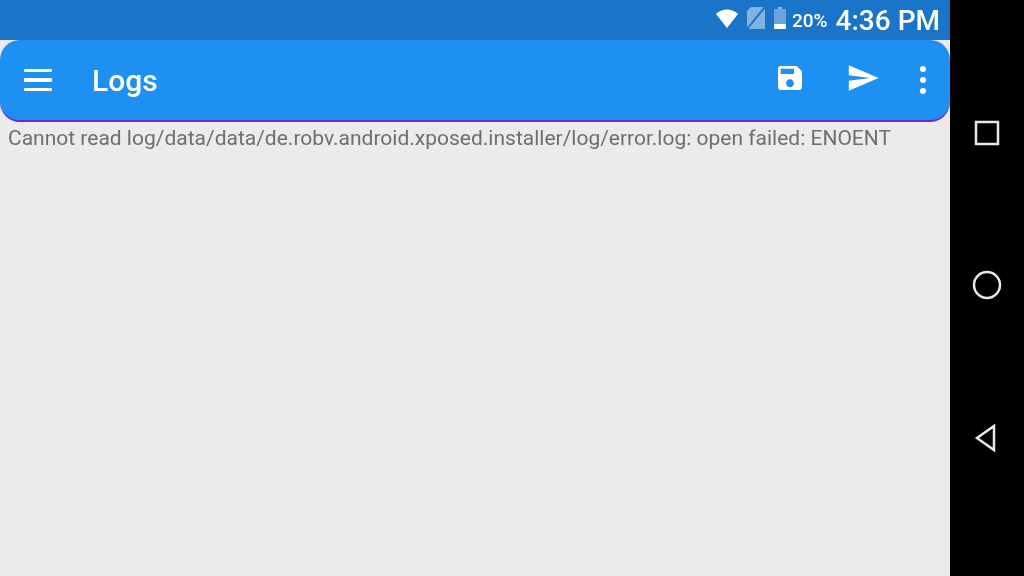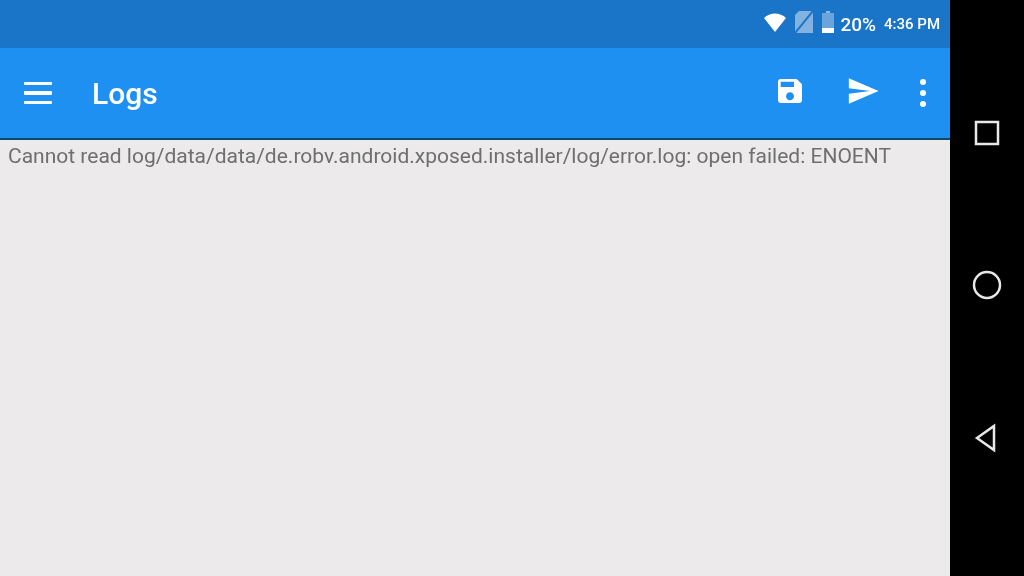--- a/index.html
+++ b/index.html
@@ -1,24 +1,24 @@
 <!DOCTYPE html>
 <html><head>
   <meta charset="utf-8">
   <style>
     * { margin: 0; padding: 0; box-sizing: border-box; }
     html, body { width: 1024px; height: 576px; overflow: hidden; font-family: Roboto, Arial, sans-serif; }
     body { display: flex; }
     .phone-area { flex: 1; display: flex; flex-direction: column; background: #eceaea; }
     .navbar { width: 74px; background: #000; display: flex; flex-direction: column; align-items: center; justify-content: space-around; padding: 60px 0; }
     .navbar svg { fill: none; stroke: #e8e8e8; stroke-width: 2.5; }
-    .status-bar { height: 48px; background: #1a74c7; display: flex; align-items: center; justify-content: flex-end; padding: 4px 10px; gap: 8px; color: #fff; font-size: 19px; font-weight: 500; }
+    .status-bar { height: 40px; background: #1a74c7; display: flex; align-items: center; justify-content: flex-end; padding: 4px 10px; gap: 8px; color: #fff; font-size: 19px; font-weight: 500; }
     .status-bar .sim-off { opacity: 0.45; }
     .status-bar .battery-wrap { display: flex; align-items: center; gap: 5px; }
-    .app-bar { height: 92px; background: #1e90f2; display: flex; align-items: center; padding: 0 24px; gap: 40px; color: #fff; border-bottom: 2px solid #0c4a6e; }
+    .app-bar { height: 82px; background: #1e90f2; display: flex; align-items: center; padding: 0 24px; gap: 40px; color: #fff; border-bottom: 2px solid #6d28d9; border-radius: 20px; }
     .app-bar .title { font-size: 30px; font-weight: 500; flex: 1; }
     .app-bar .actions { display: flex; align-items: center; gap: 40px; }
     .app-bar svg { fill: #fff; }
     .content { flex: 1; background: #eceaea; padding: 4px 8px; }
     .log-text { color: #6f6f6f; font-size: 21px; white-space: nowrap; overflow: hidden; }
     .hamburger { display: flex; flex-direction: column; gap: 6px; cursor: pointer; }
     .hamburger span { display: block; width: 28px; height: 3.5px; background: #fff; border-radius: 1px; }
     .dots { display: flex; flex-direction: column; gap: 5px; align-items: center; cursor: pointer; }
     .dots span { width: 6px; height: 6px; background: #fff; border-radius: 50%; }
   </style>
@@ -42,21 +42,21 @@
     <span class="battery-wrap">
       <span>
         <svg width="14" height="22" viewBox="0 0 14 22">
             <rect x="5" y="0" width="4" height="2" fill="#fff" opacity="0.5"></rect>
             <rect x="1" y="2" width="12" height="20" fill="#fff" opacity="0.35"></rect>
             <rect x="1" y="17" width="12" height="5" fill="#fff"></rect>
           </svg>
       </span>
       <span>20%</span>
     </span>
-    <span style="font-size:15px;">4:36 PM</span>
+    <span style="font-size:28px;">4:36 PM</span>
   </div>
 
   <div class="app-bar">
     <div class="hamburger">
       <span></span>
         <span></span>
         <span></span>
     </div>
     <div class="title">Logs</div>
     <div class="actions">

